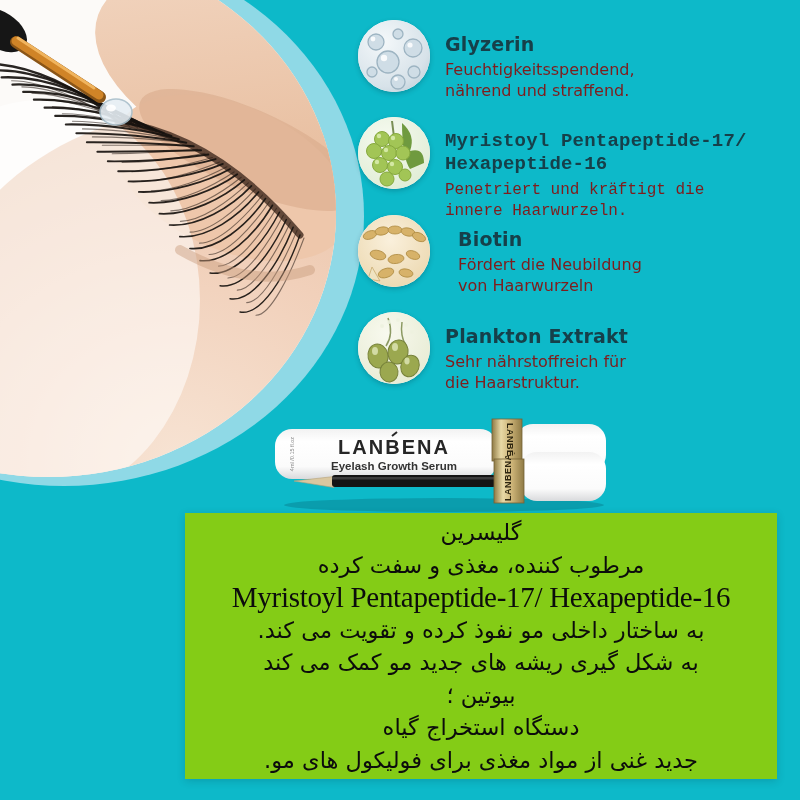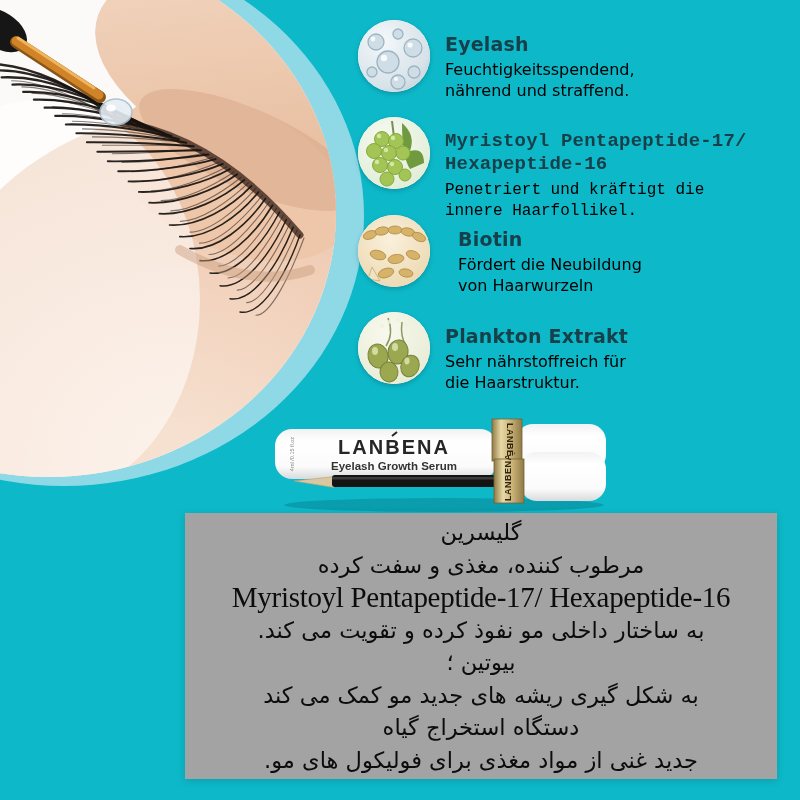--- a/index.html
+++ b/index.html
@@ -20,31 +20,31 @@
     width:72px;height:72px;border-radius:50%;flex:0 0 72px;overflow:hidden;
     box-shadow:0 2px 5px rgba(0,40,50,.25);background:#fff;
   }
   .ing-icon svg{display:block;}
   .ing-text{padding-top:13px;max-width:330px;}
   .ing-title{
     font-weight:bold;font-size:19px;line-height:1.22;color:#16404a;
     letter-spacing:.2px;white-space:pre-line;
   }
   .ing-desc{
-    margin-top:4px;font-size:16px;line-height:1.3;color:#000000;
+    margin-top:4px;font-size:16px;line-height:1.3;color:#7f1d1d;
     white-space:pre-line;
   }
   
   .product{position:absolute;left:254px;top:405px;width:375px;height:115px;}
   
   .panel{
     position:absolute;left:185px;top:513px;width:592px;height:266px;
-    background:#a3a3a3;box-shadow:0 2px 8px rgba(0,40,50,.18);
+    background:#84cc16;box-shadow:0 2px 8px rgba(0,40,50,.18);
     display:flex;flex-direction:column;justify-content:center;
-    text-align:center;direction:rtl;color:#0c0c0c;
+    text-align:center;direction:rtl;color:#0c0c0c;align-items:center;
   }
   .panel .line{
     font-size:22.5px;line-height:32.5px;
     font-family:"DejaVu Sans",sans-serif;
   }
   .panel .line:nth-child(3){
     direction:ltr;
     font-family:"Liberation Serif","DejaVu Serif",serif;
     font-size:29px;letter-spacing:-0.3px;
   }
@@ -177,21 +177,21 @@
       </g>
       <g fill="#ffffff" opacity="0.85">
         <circle cx="15" cy="19" r="2.4"></circle>
           <circle cx="26" cy="38" r="3.2"></circle>
           <circle cx="52" cy="25" r="2.6"></circle>
           <circle cx="38" cy="59" r="2"></circle>
       </g>
     </svg>
   </div>
   <div class="ing-text">
-    <div class="ing-title">Eyelash</div>
+    <div class="ing-title">Glyzerin</div>
     <div class="ing-desc">Feuchtigkeitsspendend,
 nährend und straffend.</div>
   </div>
 </div>
 
 <div class="ingredient ing-1">
   <div class="ing-icon">
     <svg width="72" height="72" viewBox="0 0 72 72">
       <defs>
           <radialGradient id="gbg" cx="40%" cy="30%" r="90%">
@@ -219,21 +219,21 @@
           <circle cx="28" cy="33" r="2.2"></circle>
           <circle cx="19" cy="45" r="2.2"></circle>
           <circle cx="34" cy="47" r="2.2"></circle>
       </g>
     </svg>
   </div>
   <div class="ing-text">
     <div class="ing-title">Myristoyl Pentapeptide-17/
 Hexapeptide-16</div>
     <div class="ing-desc">Penetriert und kräftigt die
-innere Haarfollikel.</div>
+innere Haarwurzeln.</div>
   </div>
 </div>
 
 <div class="ingredient ing-2">
   <div class="ing-icon">
     <svg width="72" height="72" viewBox="0 0 72 72">
       <defs>
           <radialGradient id="bbg" cx="45%" cy="35%" r="90%">
         <stop offset="0%" stop-color="#faf0dc"></stop>
             <stop offset="100%" stop-color="#e8d2a4"></stop>
@@ -346,17 +346,17 @@
     <text x="140" y="65" text-anchor="middle" font-size="11.5" font-weight="bold" fill="#333333" font-family="Liberation Sans, sans-serif">Eyelash Growth Serum</text>
     <text transform="rotate(-90 40 49)" x="40" y="49" text-anchor="middle" font-size="5.5" fill="#8a8a8a" font-family="Liberation Sans, sans-serif">4ml /0.15 fl.oz</text>
   </svg>
 </div>
 
 <div class="panel">
   <div class="line">گلیسرین</div>
   <div class="line">مرطوب کننده، مغذی و سفت کرده</div>
   <div class="line">Myristoyl Pentapeptide-17/ Hexapeptide-16</div>
   <div class="line">به ساختار داخلی مو نفوذ کرده و تقویت می کند.</div>
+  <div class="line">به شکل گیری ریشه های جدید مو کمک می کند</div>
   <div class="line">بیوتین ؛</div>
-  <div class="line">به شکل گیری ریشه های جدید مو کمک می کند</div>
   <div class="line">دستگاه استخراج گیاه</div>
   <div class="line">جدید غنی از مواد مغذی برای فولیکول های مو.</div>
 </div>
 
 </body></html>

